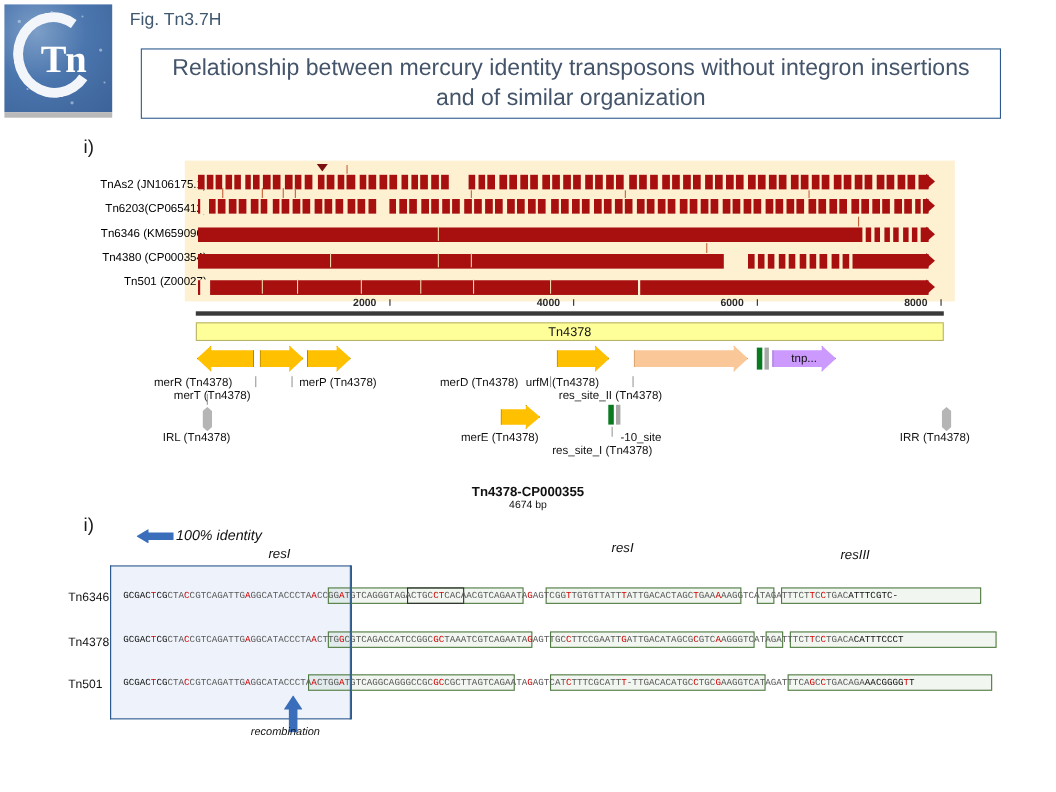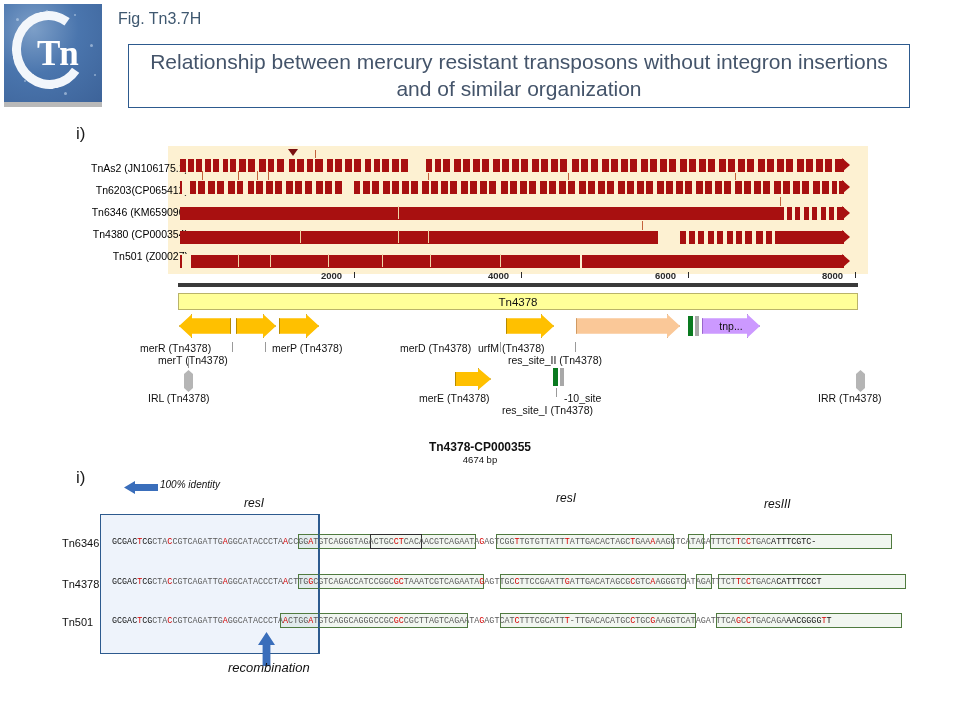--- a/index.html
+++ b/index.html
@@ -63,28 +63,28 @@
   .irl{position:absolute;width:9px;height:22px;background:#b5b5b5;
         clip-path:polygon(50% 0,100% 18%,100% 82%,50% 100%,0 82%,0 18%);}
 
   
   #cap1{left:0;top:440px;width:960px;text-align:center;font-size:12px;font-weight:bold;color:#111;}
   #cap2{left:0;top:454px;width:960px;text-align:center;font-size:9.5px;color:#111;}
 
   
   #ident-arrow{left:124px;top:481px;width:34px;height:13px;background:#3a6ebb;
         clip-path:polygon(0 50%,11px 0,11px 24%,100% 24%,100% 76%,11px 76%,11px 100%);}
-  #ident-lab{left:160px;top:479px;font-size:10px;font-style:italic;color:#111;}
+  #ident-lab{left:160px;top:479px;font-size:13px;font-style:italic;color:#111;}
   .res-lab{position:absolute;font-size:12px;font-style:italic;color:#111;}
 
   #recomb-box{left:100px;top:514px;width:220px;height:140px;background:#eef3fb;
         border:1.4px solid #2d5a8e;box-sizing:border-box;}
   #recomb-arrow{left:258px;top:632px;width:17px;height:34px;background:#3a6ebb;
         clip-path:polygon(50% 0,100% 13px,73% 13px,73% 100%,27% 100%,27% 13px,0 13px);}
-  #recomb-lab{left:228px;top:660px;font-size:13px;font-style:italic;color:#111;}
+  #recomb-lab{left:228px;top:660px;font-size:10px;font-style:italic;color:#111;}
 
   .seq-name{position:absolute;font-size:11px;color:#111;}
   .seq{position:absolute;font-family:"Liberation Mono",monospace;font-size:8.4px;
         letter-spacing:0px;white-space:pre;line-height:13px;}
   .seq .g{color:#5a5a5a;}
   .seq .k{color:#111;}
   .seq .r{color:#d40000;}
   .seqbox{position:absolute;border:1px solid #4f7a3f;box-sizing:border-box;height:15px;
         background:rgba(120,170,110,.10);}
   .seqbox.dark{border-color:#2f2f2f;background:transparent;}
@@ -100,21 +100,21 @@
   <div class="speck" style="left:86px;top:40px;width:3px;height:3px;"></div>
   <div class="speck" style="left:20px;top:76px;width:2px;height:2px;"></div>
   <div class="speck" style="left:60px;top:88px;width:3px;height:3px;"></div>
   <div class="speck" style="left:42px;top:6px;width:2px;height:2px;"></div>
   <div class="speck" style="left:90px;top:70px;width:2px;height:2px;"></div>
 </div>
 <div class="abs" id="logo-shadow"></div>
 
 <div class="abs" id="fig-label">Fig. Tn3.7H</div>
 <div class="abs" id="title-box">
-  <div id="title-text">Relationship between mercury resistant transposons without integron insertions and of similar organization</div>
+  <div id="title-text">Relationship between mercury identity transposons without integron insertions and of similar organization</div>
 </div>
 
 <div class="abs panel-mark" style="left:76px;top:124px;">i)</div>
 
 <div class="abs" id="align-bg"></div>
 
 <div class="abs" style="left:38px;top:162px;">
   <div class="row-label" style="height:22px;">TnAs2 (JN106175.1)</div>
   <div class="row-label" style="height:22px;">Tn6203(CP065412)</div>
   <div class="row-label" style="height:22px;">Tn6346 (KM659090)</div>

